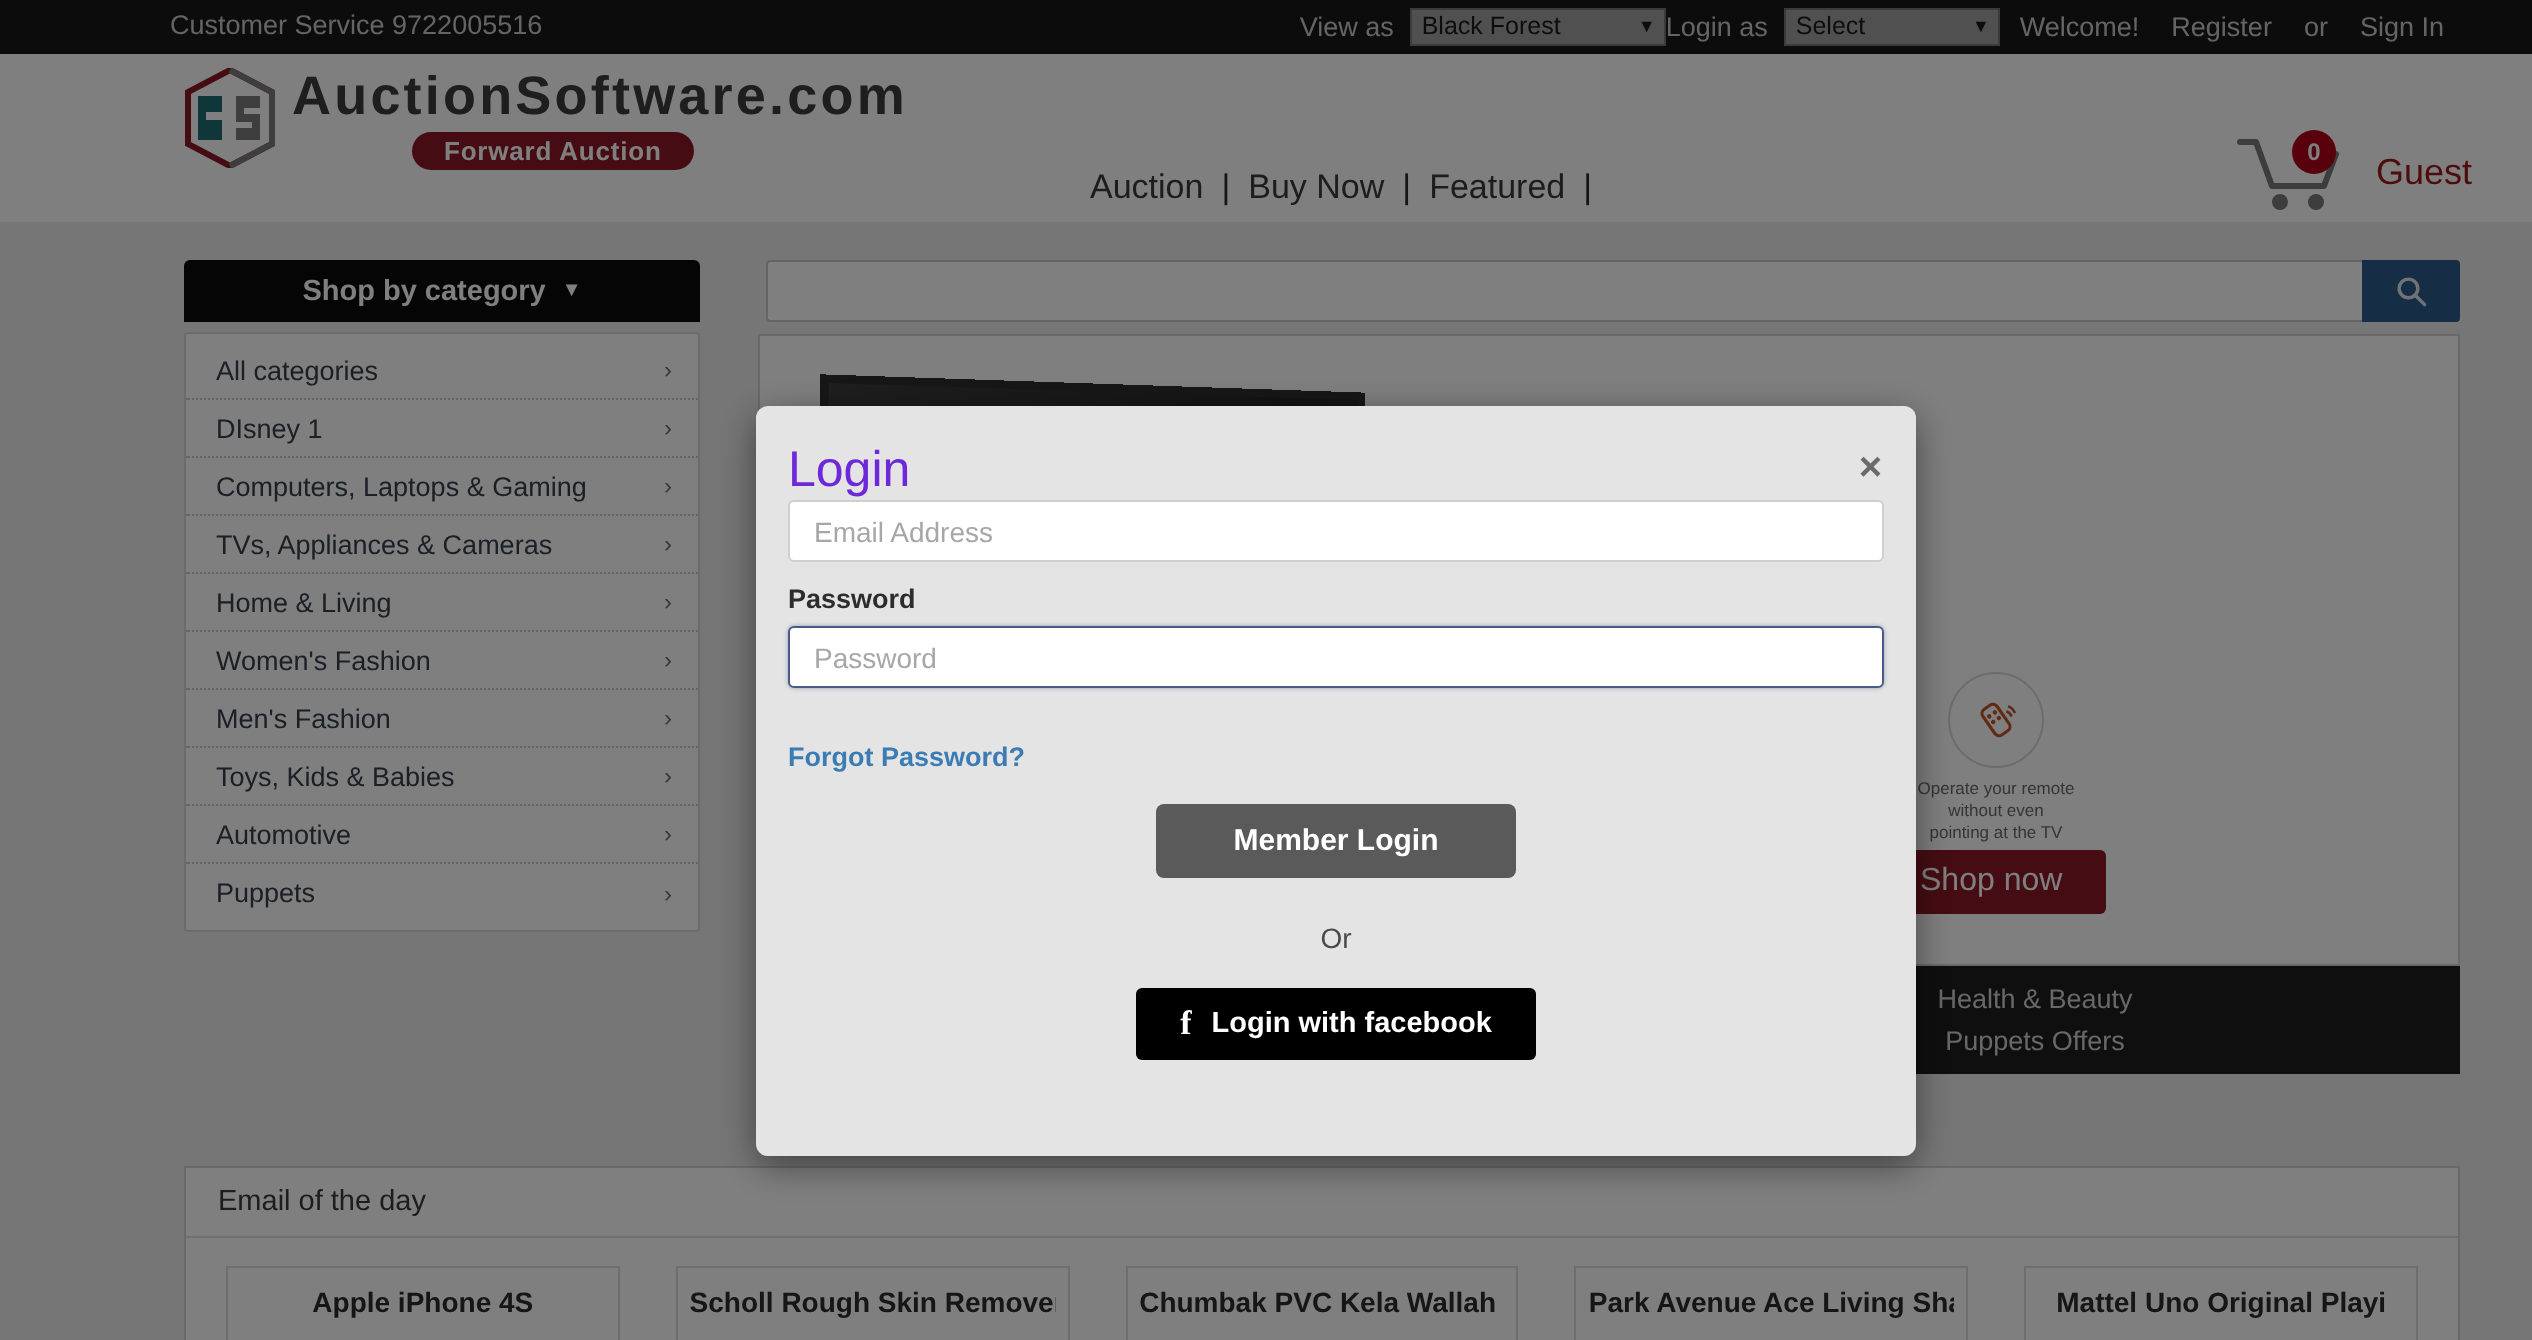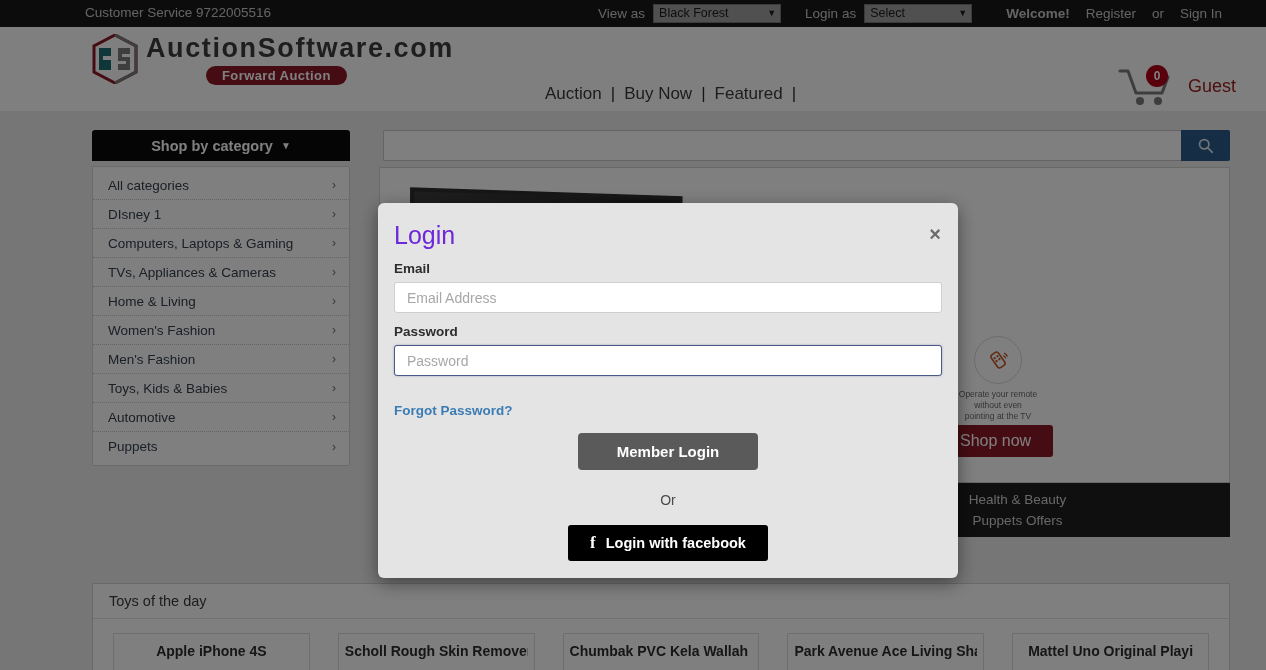--- a/index.html
+++ b/index.html
@@ -43,31 +43,30 @@
   .tb-label { color: #c9c9c9; font-size: 13.5px; margin-right: 8px; }
   .tb-select {
     position: relative;
     height: 19px;
     background: #a0a0a0;
     border: 1px solid #767676;
     font-size: 12.5px;
     color: #1a1a1a;
     padding: 0 22px 0 5px;
     line-height: 17px;
-    margin-right: 24px;
   }
   .tb-select .caret {
     position: absolute; right: 4px; top: 3px;
     font-size: 9px; color: #1a1a1a; line-height: 11px;
   }
   .tb-select-a { width: 128px; }
   .tb-select-b { width: 108px; }
   .tb-link { color: #c9c9c9; font-size: 13.5px; margin-left: 16px; text-decoration: none; }
   .tb-or { color: #c9c9c9; font-size: 13.5px; margin-left: 16px; }
-  .tb-welcome { color: #c9c9c9; font-size: 13.5px; margin-left: 10px; font-weight: bold; }
+  .tb-welcome { color: #c9c9c9; font-size: 13.5px; margin-left: 10px; }
 
   
   .header {
     position: absolute; top: 27px; left: 0;
     width: 1266px; height: 84px;
     background: #ffffff;
     text-decoration: underline;
   }
   .logo {
     position: absolute; left: 92px; top: 6px;
@@ -503,21 +502,21 @@
       <span>Automotive</span>
       <span class="chev">›</span>
     </div>
     <div class="cat-item">
       <span>Puppets</span>
       <span class="chev">›</span>
     </div>
   </div>
 
   <div class="deals">
-    <div class="deals-title">Toys of the day</div>
+    <div class="deals-title">Email of the day</div>
     <div class="deals-row">
       <div class="deal-card">
         <div class="deal-name">Apple iPhone 4S</div>
       </div>
       <div class="deal-card">
         <div class="deal-name">Scholl Rough Skin Remover</div>
       </div>
       <div class="deal-card">
         <div class="deal-name">Chumbak PVC Kela Wallah M...</div>
       </div>
@@ -531,21 +530,20 @@
   </div>
 
 </div>
 
 <div class="dim-overlay"></div>
 
 <div class="modal">
   <div class="modal-title">Login</div>
   <button class="modal-close">×</button>
 
-  <div class="field-label">Email</div>
   <input class="field-input" type="text" placeholder="Email Address" style="">
 
   <div class="field-label">Password</div>
   <input class="field-input focused" type="text" placeholder="Password" style="">
 
   <a href="#" class="forgot">Forgot Password?</a>
 
   <button class="member-login">Member Login</button>
 
   <div class="or-text">Or</div>

